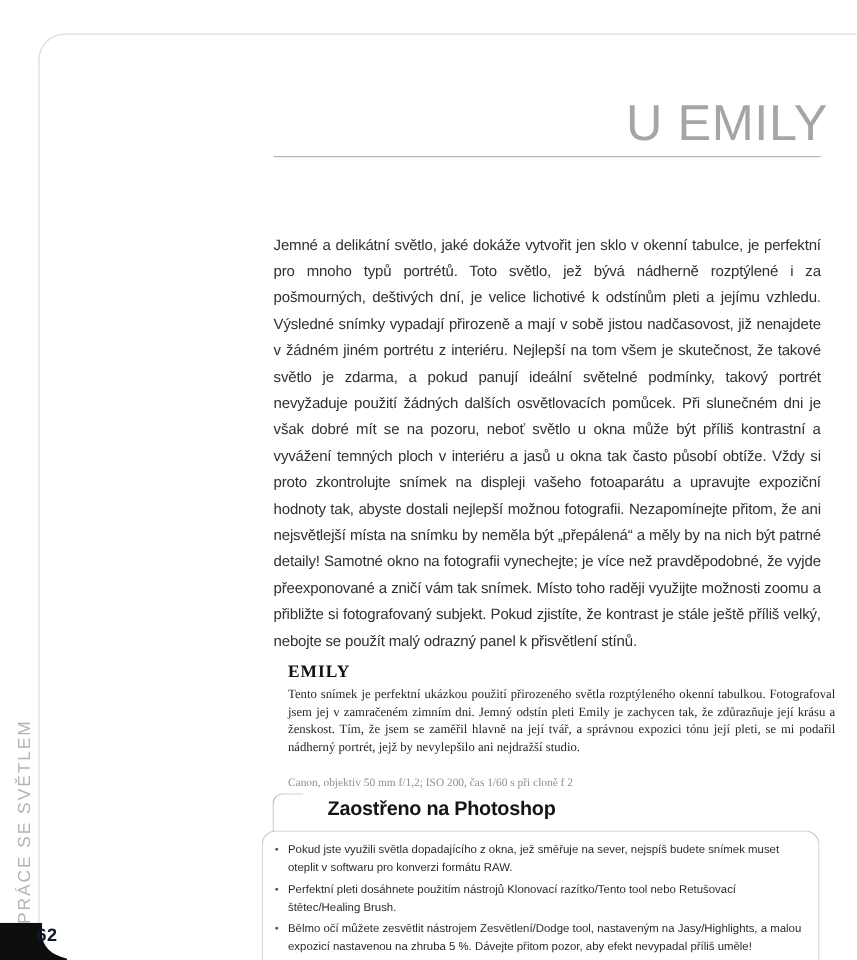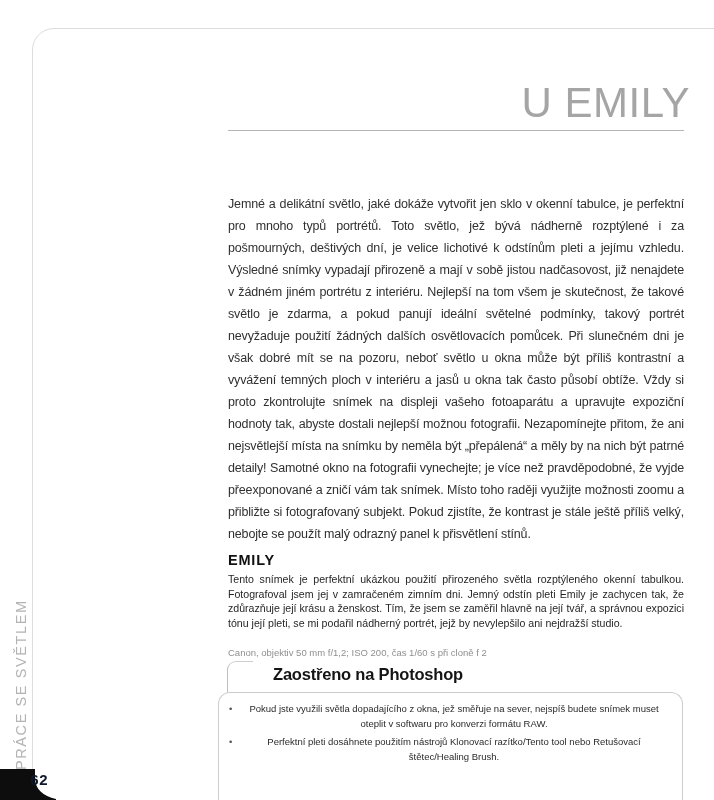--- a/index.html
+++ b/index.html
@@ -37,21 +37,21 @@
     position:absolute; left:228px; top:130px; width:456px; height:1px;
     background:#b4b4b4;
   }
   
   .intro {
     position:absolute; left:228px; top:193px; width:456px;
     font-size:12.5px; line-height:22px; letter-spacing:-0.15px;
     text-align:justify; color:#303030;
   }
   
-  .emily { position:absolute; left:228px; top:552px; width:456px; }
+  .emily { position:absolute; left:240px; top:552px; width:456px;font-family:Liberation Serif, serif; }
   .emily-heading {
     font-size:14.5px; font-weight:700; color:#111; letter-spacing:0.8px;
     margin-bottom:4px;
   }
   .emily-body {
     font-size:10.6px; line-height:14.6px; text-align:justify; color:#262626;
   }
   .emily-caption { margin-top:17px; font-size:9.5px; color:#8f8f8f; }
   
   .ps-hook {
@@ -61,21 +61,21 @@
   }
   .ps-heading {
     position:absolute; left:241px; top:665px;
     font-size:16.5px; font-weight:700; color:#141414; letter-spacing:-0.2px;margin-left:32px;
   }
   .ps-box {
     position:absolute; left:218px; top:692px; width:465px; height:130px;
     border:1px solid #cccccc; border-bottom:none;
     border-radius:12px 12px 0 0; background:#ffffff;
   }
-  .ps-list { list-style:none; padding:9px 12px 0 21px;text-align:center; }
+  .ps-list { list-style:none; padding:9px 12px 0 21px; }
   .ps-list li {
     position:relative; font-size:9.5px; line-height:14.5px;
     color:#2a2a2a; margin-bottom:4px; padding-right:2px;
   }
   .ps-list li::before {
     content:"\2022"; position:absolute; left:-11px; top:0; color:#555;
   }
 </style>
 </head>
 <body>
@@ -99,20 +99,21 @@
   <div class="emily-caption">Canon, objektiv 50 mm f/1,2; ISO 200, čas 1/60 s při cloně f 2</div>
 </div>
 
 <div class="ps-hook"></div>
 <div class="ps-heading">Zaostřeno na Photoshop</div>
 
 <div class="ps-box">
   <ul class="ps-list">
     <li>Pokud jste využili světla dopadajícího z okna, jež směřuje na sever, nejspíš budete snímek muset oteplit v softwaru pro konverzi formátu RAW.</li>
     <li>Perfektní pleti dosáhnete použitím nástrojů Klonovací razítko/Tento tool nebo Retušovací štětec/Healing Brush.</li>
+    <li>Bělmo očí můžete zesvětlit nástrojem Zesvětlení/Dodge tool, nastaveným na Jasy/Highlights, a malou expozicí nastavenou na zhruba 5 %. Dávejte přitom pozor, aby efekt nevypadal příliš uměle!</li>
   </ul>
 </div>
 
 <div class="page-tab">
   <svg width="56" height="31" viewBox="0 0 56 31">
     <path d="M0 0 H35 V9 C35 20 43 27 56 30 L56 31 H0 Z" fill="#0d0d0d"></path>
   </svg>
   <div class="page-number">62</div>
 </div>
 

